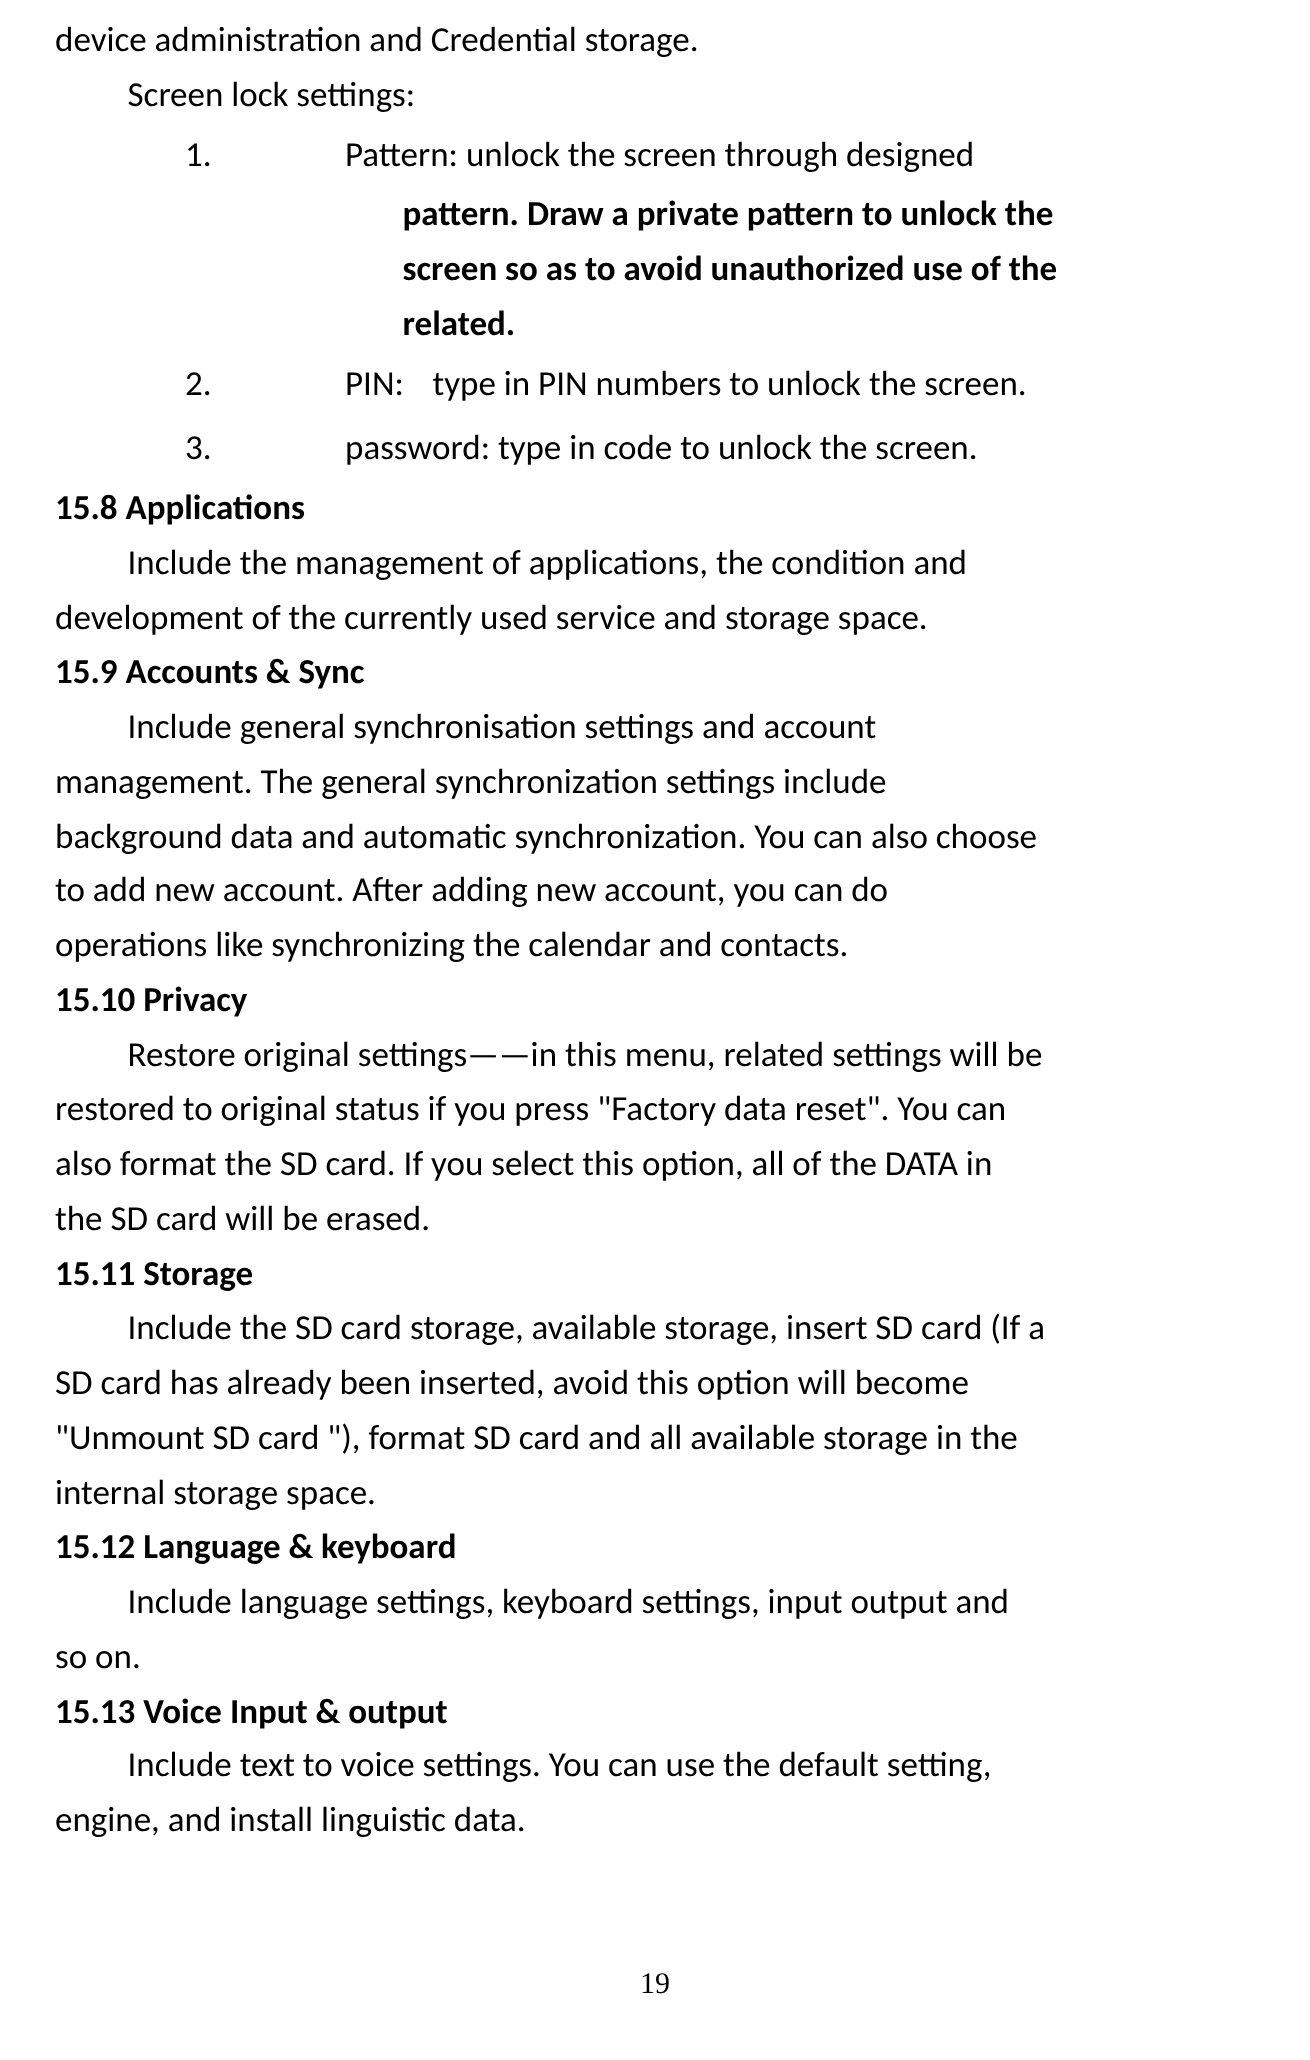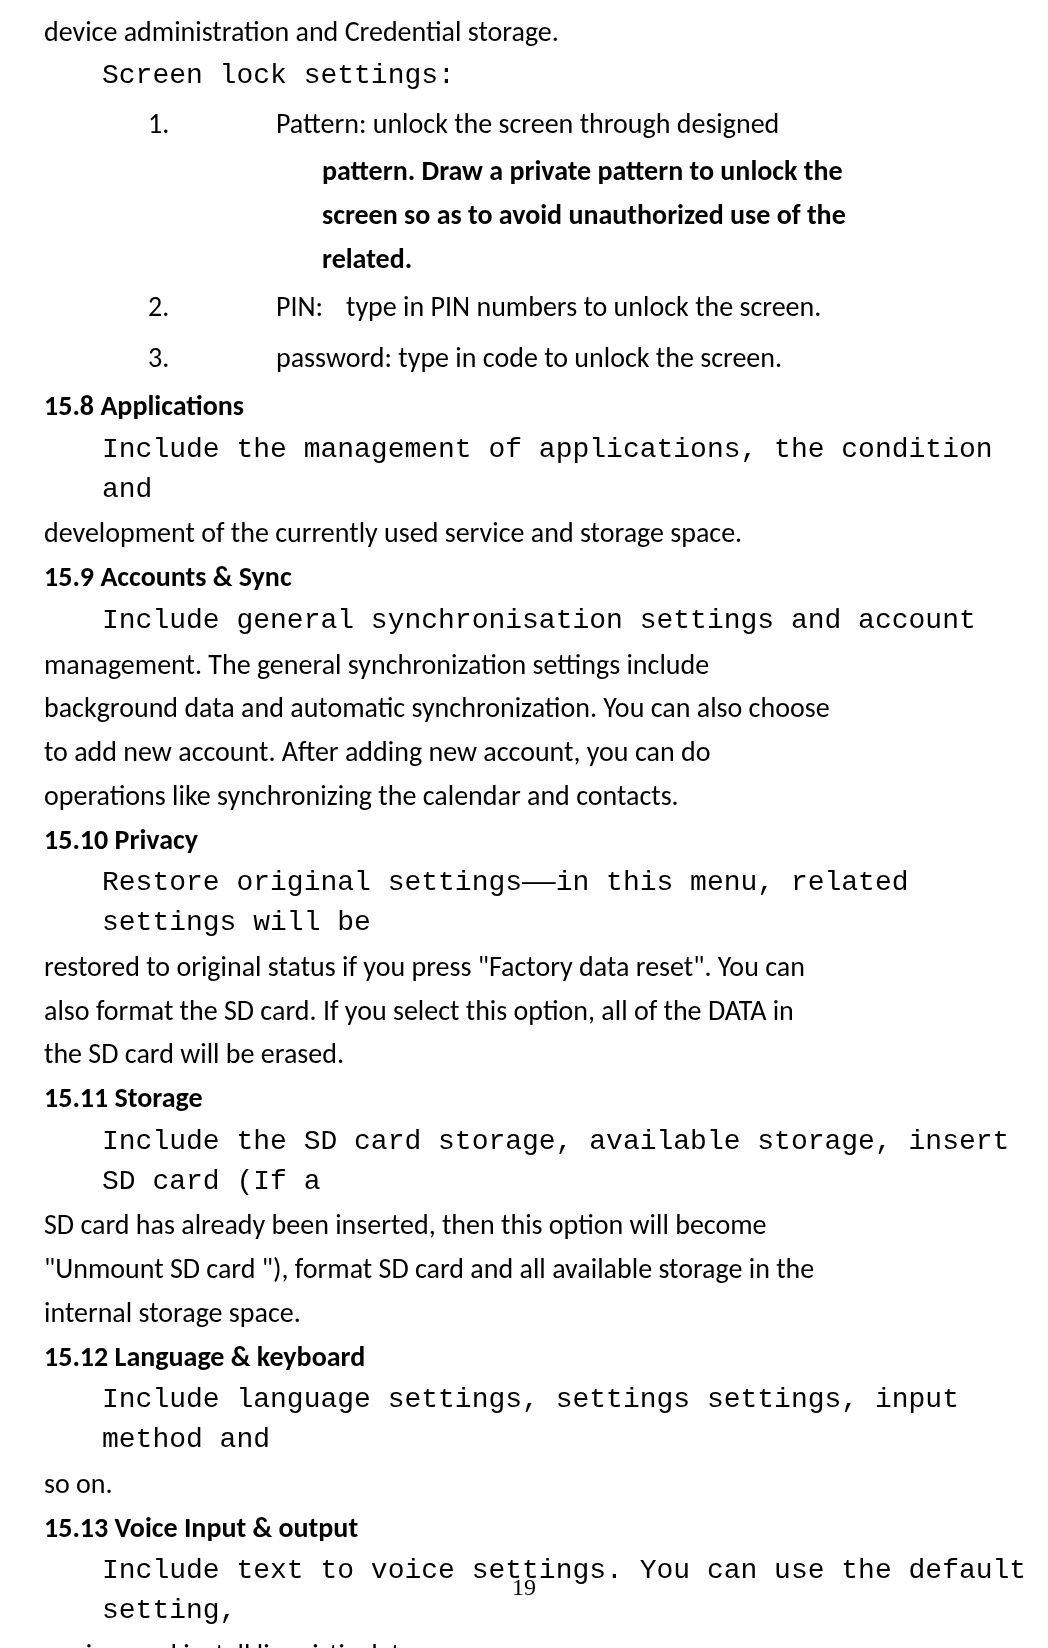--- a/index.html
+++ b/index.html
@@ -18,21 +18,20 @@
       line-height: 1.42;
     }
     .content {
       width: 100%;
     }
     .para {
       text-align: left;
     }
     .indent-1 {
       padding-left: 58px;
-      font-family: Liberation Mono, monospace;
     }
     .continuation {
       padding-left: 278px;
       font-weight: bold;
     }
     .heading {
       font-weight: bold;
     }
     .list-line {
       padding-left: 100px;
@@ -89,26 +88,26 @@
   <div class="para">operations like synchronizing the calendar and contacts.</div>
 
   <div class="para heading">15.10 Privacy</div>
   <div class="para indent-1">Restore original settings——in this menu, related settings will be</div>
   <div class="para">restored to original status if you press "Factory data reset". You can</div>
   <div class="para">also format the SD card. If you select this option, all of the DATA in</div>
   <div class="para">the SD card will be erased.</div>
 
   <div class="para heading">15.11 Storage</div>
   <div class="para indent-1">Include the SD card storage, available storage, insert SD card (If a</div>
-  <div class="para">SD card has already been inserted, then this option will become</div>
+  <div class="para">SD card has already been inserted, avoid this option will become</div>
   <div class="para">"Unmount SD card "), format SD card and all available storage in the</div>
   <div class="para">internal storage space.</div>
 
   <div class="para heading">15.12 Language &amp; keyboard</div>
-  <div class="para indent-1">Include language settings, settings settings, input method and</div>
+  <div class="para indent-1">Include language settings, keyboard settings, input output and</div>
   <div class="para">so on.</div>
 
   <div class="para heading">15.13 Voice Input &amp; output</div>
   <div class="para indent-1">Include text to voice settings. You can use the default setting,</div>
   <div class="para">engine, and install linguistic data.</div>
 </div>
 
 <div class="page-number">19</div>
 
 </body></html>

